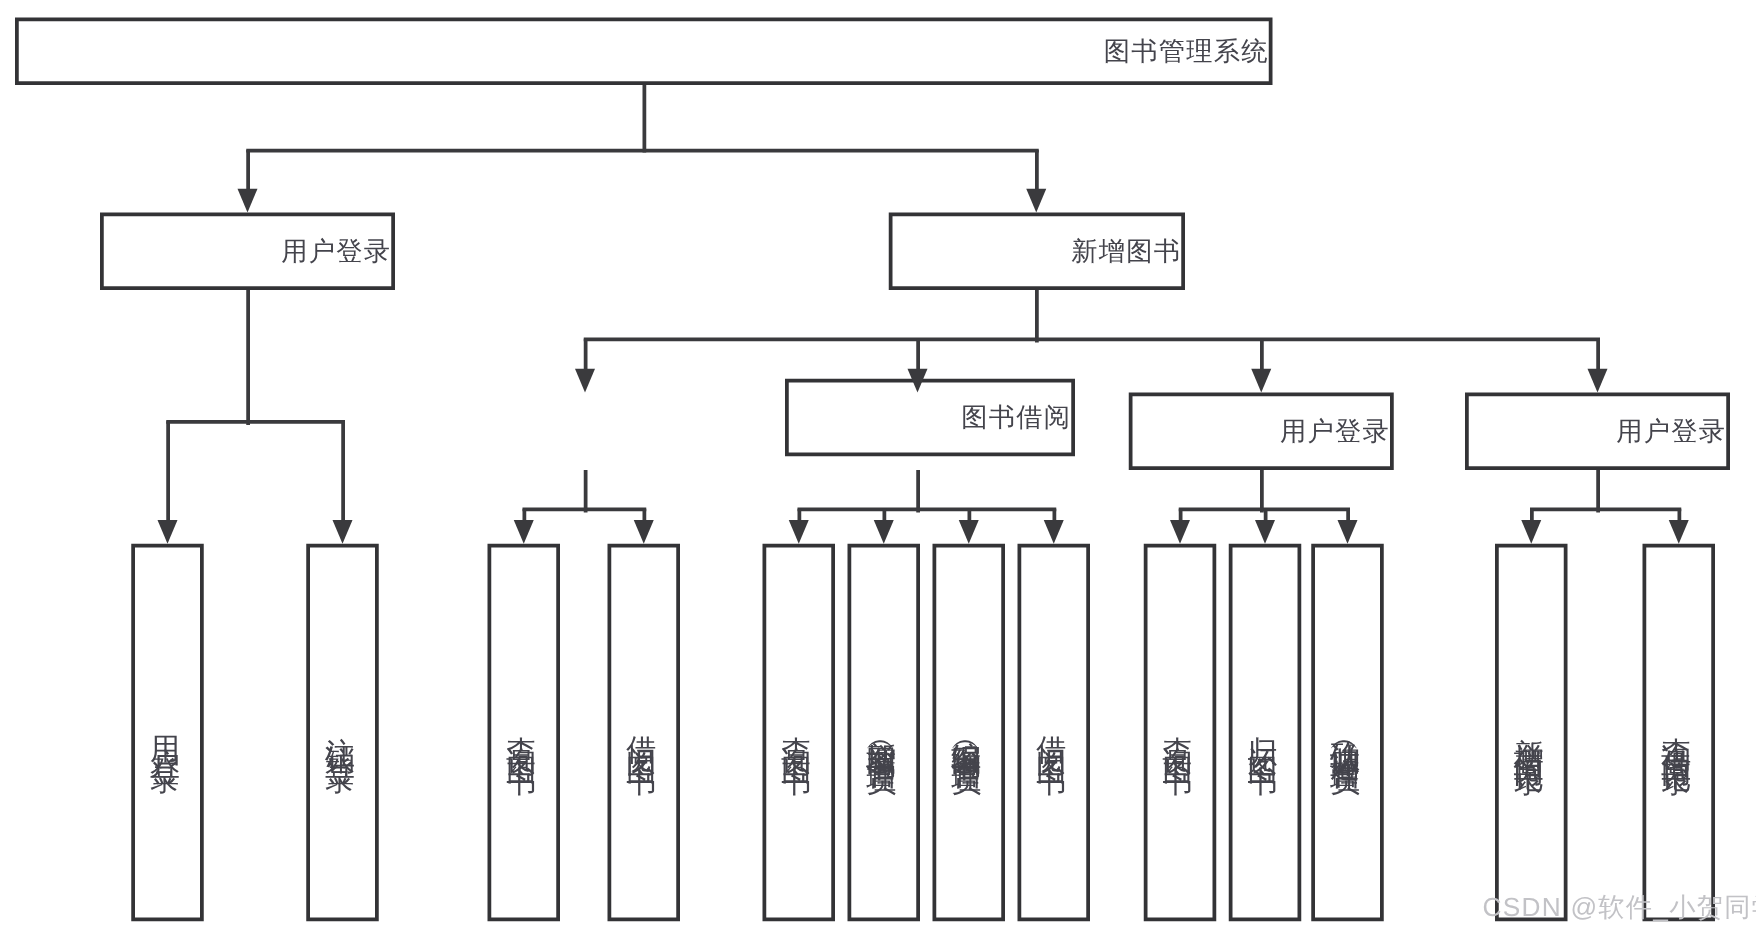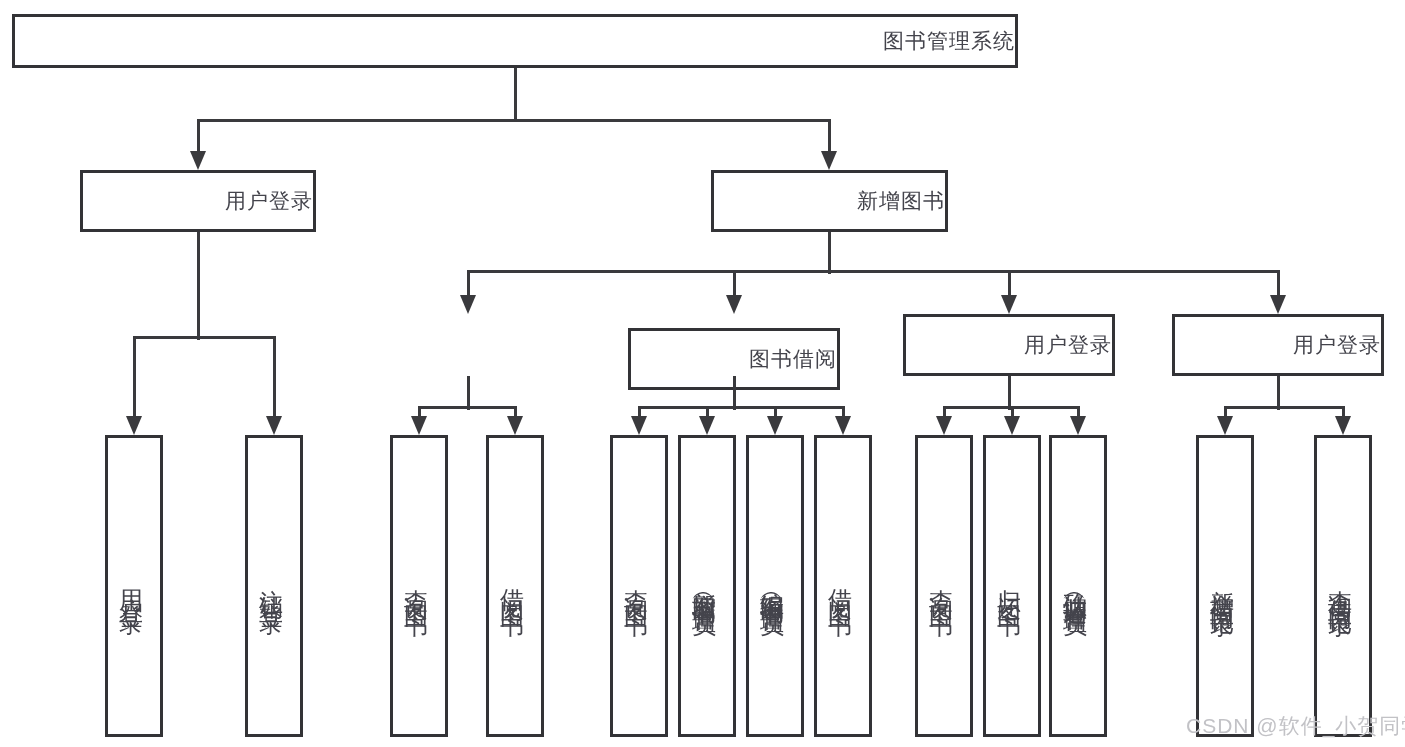--- a/index.html
+++ b/index.html
@@ -73,21 +73,21 @@
     <span>图书管理系统</span>
   </div>
 
   <div class="node h-box" style="left:80px; top:170px; width:236px; height:62px;">
     <span>用户登录</span>
   </div>
   <div class="node h-box" style="left:711px; top:170px; width:237px; height:62px;">
     <span>新增图书</span>
   </div>
 
-  <div class="node h-box" style="left:628px; top:328px; width:212px; height:62px;">
+  <div class="node h-box" style="left:628px; top:303px; width:232px; height:62px;">
     <span>图书借阅</span>
   </div>
   <div class="node h-box" style="left:903px; top:314px; width:212px; height:62px;">
     <span>用户登录</span>
   </div>
   <div class="node h-box" style="left:1172px; top:314px; width:212px; height:62px;">
     <span>用户登录</span>
   </div>
 
   <div class="node v-box" style="left:105px;">

